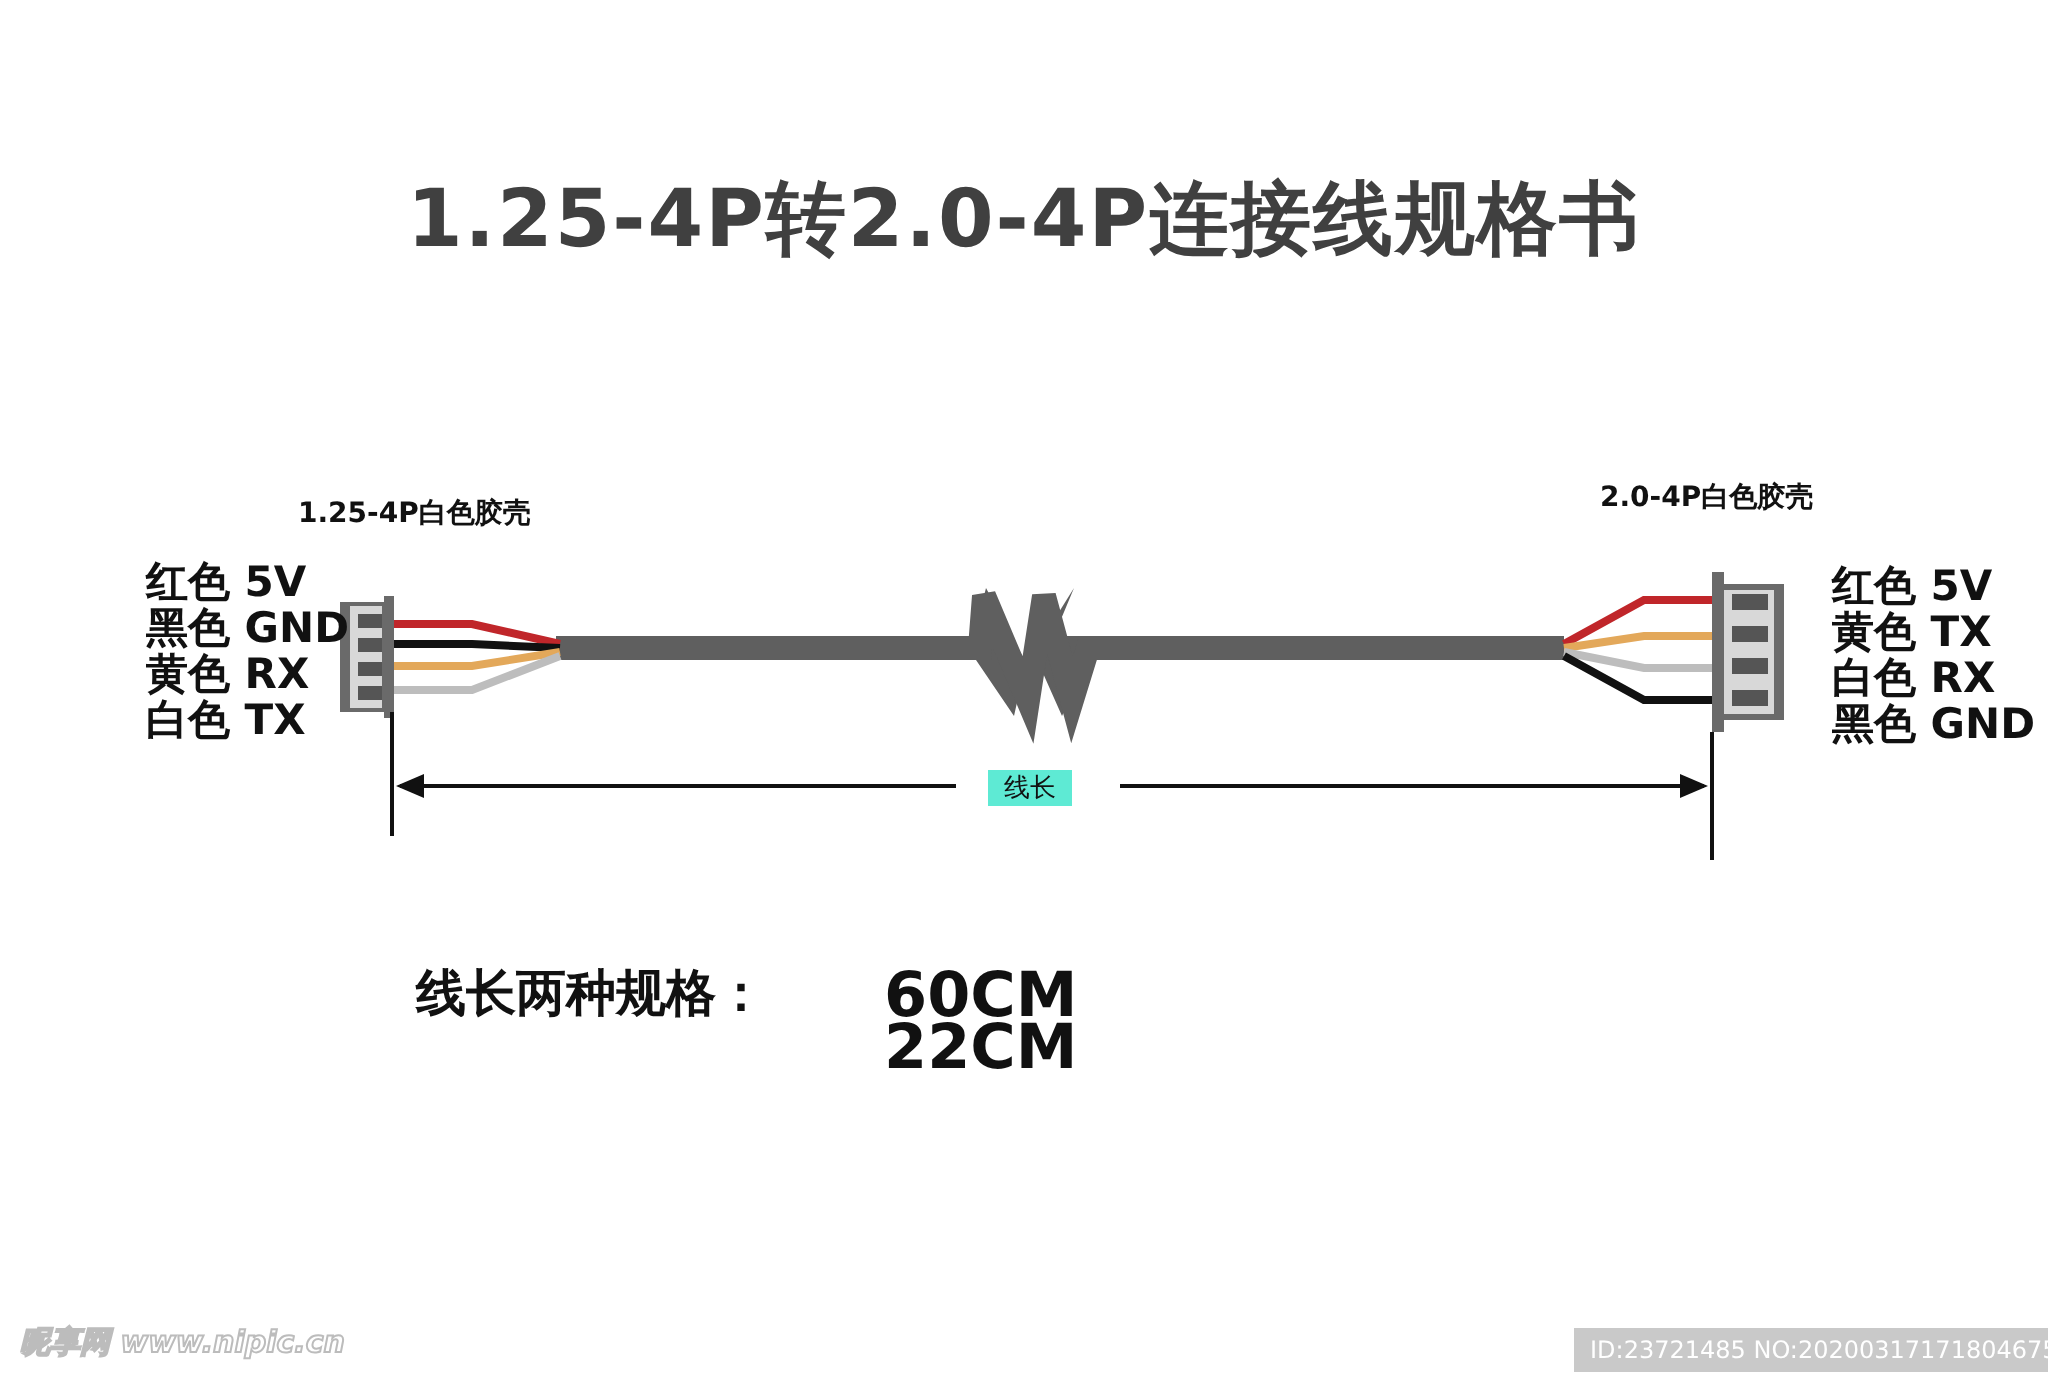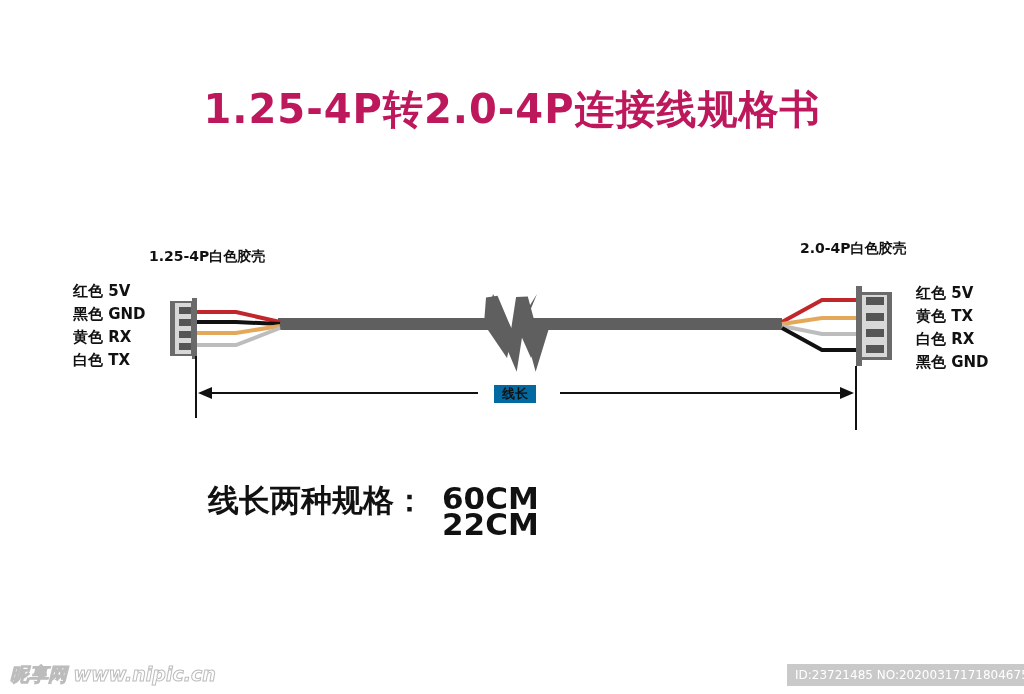--- a/index.html
+++ b/index.html
@@ -1,25 +1,25 @@
 <!DOCTYPE html>
 <html><head>
   <meta charset="utf-8">
   <style>
     html, body { margin:0; padding:0; }
     body { width:1024px; height:694px; background:#ffffff; position:relative; overflow:hidden;
            font-family:"DejaVu Sans", "Liberation Sans", sans-serif; color:#111; }
     .abs { position:absolute; }
-    .title { left:0; width:1024px; top:82px; text-align:center; font-size:40px; font-weight:bold; letter-spacing:1px; color:#be185d; }
+    .title { left:0; width:1024px; top:82px; text-align:center; font-size:40px; font-weight:bold; letter-spacing:1px; color:#404040; }
     .conn-label { font-size:14px; font-weight:bold; white-space:nowrap; }
-    .pin-list { font-size:15px; font-weight:bold; line-height:23px; white-space:nowrap; }
-    .length-label { font-size:13px; font-weight:bold; background:#0369a1; padding:0 8px; }
-    .spec-label { font-size:31px; font-weight:bold; }
+    .pin-list { font-size:21px; font-weight:bold; line-height:23px; white-space:nowrap; }
+    .length-label { font-size:13px; font-weight:normal; background:#5eead4; padding:0 8px; }
+    .spec-label { font-size:25px; font-weight:bold; }
     .spec-val { font-size:31px; font-weight:bold; }
-    .wm-left { font-size:19px; color:#fff; -webkit-text-stroke:1px #bcbcbc; font-style:italic; font-weight:bold; white-space:nowrap; }
+    .wm-left { font-size:15px; color:#fff; -webkit-text-stroke:1px #bcbcbc; font-style:italic; font-weight:bold; white-space:nowrap; }
     .wm-right { background:#c9c9c9; color:#fff; font-size:12px; padding:4px 8px; white-space:nowrap; }
     svg { position:absolute; left:0; top:0; }
   </style>
 </head>
 <body>
 
 <div class="abs title">1.25-4P转2.0-4P连接线规格书</div>
 
 <svg width="1024" height="694">
 

